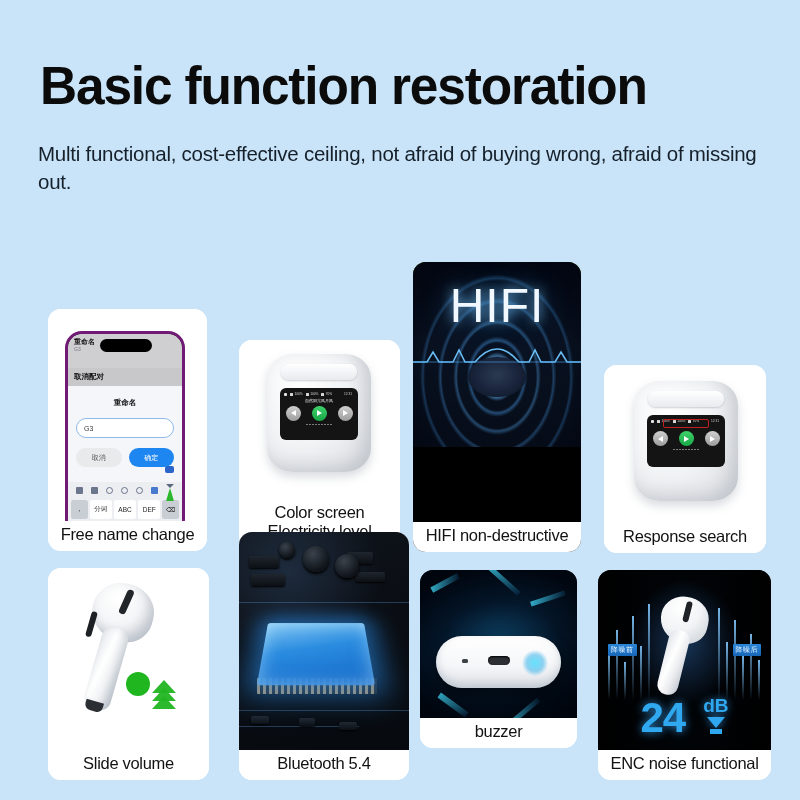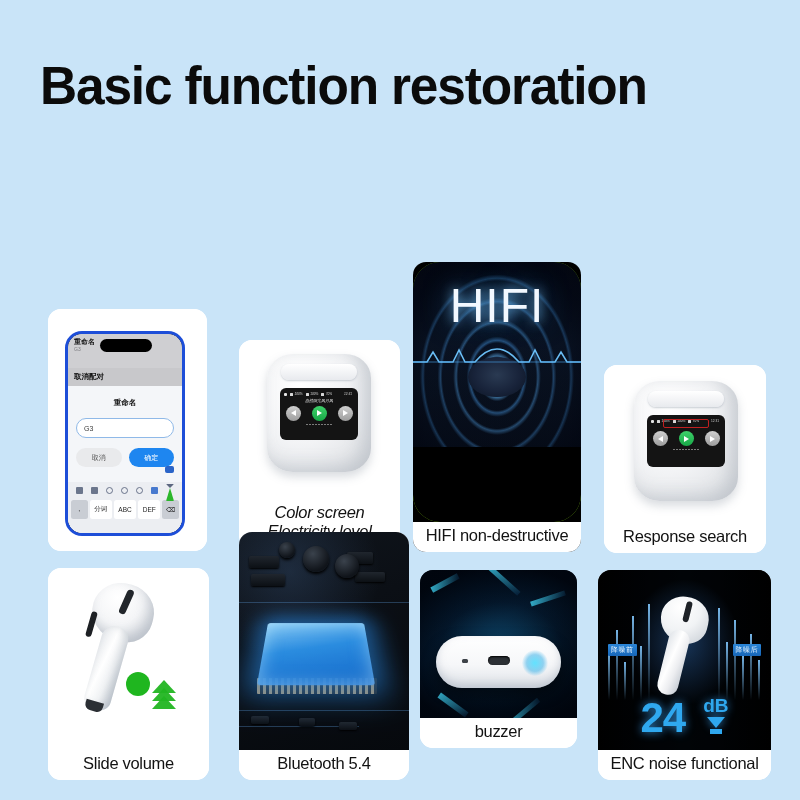--- a/index.html
+++ b/index.html
@@ -66,21 +66,21 @@
   .card.dark { background: #000; }
   .card.dark .caption { background:#fff; }
 
   
   .c1 { left: 48px; top: 309px; width: 159px; height: 242px; }
   .phone-wrap { position:absolute; inset:0; background:#fff; }
   .phone {
     position: absolute; left: 17px; top: 22px;
     width: 120px; height: 205px;
     background: #111; border-radius: 17px;
-    border: 3px solid #1d4ed8;
+    border: 3px solid #701a75;
     overflow: hidden;
   }
   .ph-screen { position:absolute; inset:0; background:#d6d6d8; border-radius:14px; overflow:hidden; }
   .ph-statusbar { position:absolute; top:0; left:0; right:0; height:34px; background:#cfcfd2; }
   .ph-notch { position:absolute; left:32px; top:5px; width:52px; height:13px; background:#000; border-radius:8px; }
   .ph-title-sm { position:absolute; left:6px; top:3px; font-size:7px; color:#1b1b1b; font-weight:700; }
   .ph-sub-sm  { position:absolute; left:6px; top:12px; font-size:5px; color:#7a7a7e; }
   .ph-bar2 { position:absolute; top:34px; left:0; right:0; height:18px; background:#c8c8cb; }
   .ph-bar2 span { position:absolute; left:6px; top:4px; font-size:7.5px; font-weight:700; color:#111; }
   .ph-dialog { position:absolute; top:52px; left:0; right:0; bottom:0; background:#f4f6f9; }
@@ -99,21 +99,21 @@
   .kb-ic { width:7px; height:7px; background:#55607a; border-radius:1px; opacity:.85; }
   .kb-ic.round { border-radius:50%; background:none; border:1.2px solid #55607a; }
   .kb-ic.blue { background:#2a64c8; }
   .kb-ic.chev { width:0;height:0;border-left:4px solid transparent;border-right:4px solid transparent;border-top:4px solid #55607a;background:none; }
   .kb-grid { display:grid; grid-template-columns: 0.75fr 1fr 1fr 1fr 0.75fr; gap:2px; padding:2px 3px; }
   .kb-key { background:#fff; border-radius:2.5px; height:19px; display:flex; align-items:center; justify-content:center; font-size:6.5px; color:#1b1b1b; }
   .kb-key.grey { background:#c9cdd4; }
   .ph-badge { position:absolute; right:8px; top:80px; width:9px; height:7px; background:#2a64c8; border-radius:2px; }
 
   
-  .c2 { left: 239px; top: 340px; width: 161px; height: 208px; font-style: italic; }
+  .c2 { left: 239px; top: 340px; width: 161px; height: 208px; }
   .c2 .media { background:#fff; }
   .case-body {
     position:absolute; left:28px; top:14px; width:104px; height:118px;
     background: radial-gradient(ellipse at 32% 26%, #ffffff 0%, #f2f3f5 48%, #d7dade 100%);
     border-radius: 26px/24px;
     box-shadow: inset -8px -6px 16px rgba(150,158,168,.35), 0 5px 10px rgba(120,130,145,.28);
   }
   .case-lid {
     position:absolute; left:14px; top:10px; width:76px; height:16px;
     border-radius: 10px;
@@ -135,21 +135,21 @@
   .ctl { width:15px; height:15px; border-radius:50%; background:linear-gradient(180deg,#cfcfcf,#9d9d9d); display:flex; align-items:center; justify-content:center; }
   .ctl.play { background:linear-gradient(180deg,#3fd16a,#17a847); }
   .tri-r { width:0;height:0;border-top:3.5px solid transparent;border-bottom:3.5px solid transparent;border-left:5px solid #fff; }
   .tri-l { width:0;height:0;border-top:3.5px solid transparent;border-bottom:3.5px solid transparent;border-right:5px solid #fff; }
   .scr-dots { display:flex; justify-content:center; gap:1.6px; margin-top:3px; }
   .scr-dots i { width:1.4px; height:1.4px; background:#8a8a8a; border-radius:50%; display:block; }
   .hl-box { position:absolute; left:16px; top:4px; width:46px; height:9px; border:1.3px solid #c02020; border-radius:2px; }
 
   
   .c3 { left: 413px; top: 262px; width: 168px; height: 290px; }
-  .c3 .media { background:#84cc16;border-radius:27px; }
+  .c3 .media { background:#84cc16; }
   .hifi-img {
     position:absolute; left:0; top:0; right:0; height:185px;
     background:
       radial-gradient(ellipse 58% 70% at 50% 62%, rgba(60,140,220,.0) 0%, rgba(60,140,220,.0) 14%, rgba(90,170,235,.55) 16%, rgba(10,20,40,.2) 19%,
         rgba(10,20,40,.2) 26%, rgba(70,150,225,.45) 28%, rgba(10,20,40,.2) 31%,
         rgba(10,20,40,.2) 40%, rgba(80,160,230,.4) 42%, rgba(8,16,34,.25) 45%,
         rgba(8,16,34,.25) 56%, rgba(70,150,225,.35) 58%, rgba(6,14,30,.3) 61%,
         rgba(6,14,30,.3) 74%, rgba(60,140,215,.3) 76%, rgba(4,10,24,.4) 79%, rgba(2,6,18,.6) 100%),
       linear-gradient(180deg,#04070f 0%, #0a1322 45%, #050a14 100%);
     overflow:hidden;
@@ -266,20 +266,21 @@
   .db-unit .u { font-size:19px; font-weight:700; color:#2fa8ef; text-shadow:0 0 8px rgba(60,170,255,.8); line-height:1; }
   .db-arrow { width:0;height:0;border-left:9px solid transparent;border-right:9px solid transparent;border-top:11px solid #2fa8ef; margin-top:2px; filter: drop-shadow(0 0 5px rgba(60,170,255,.8)); }
   .db-arrow-stem { width:12px; height:5px; background:#2fa8ef; margin-top:1px; }
 </style>
 </head>
 <body>
 
 <div class="page">
 
   <div class="headline">Basic function restoration</div>
+  <div class="subhead">Multi functional, cost-effective ceiling, not afraid of buying wrong, afraid of missing out.</div>
 
   <div class="card c1">
     <div class="media">
       <div class="phone-wrap">
         <div class="phone">
           <div class="ph-screen">
             <div class="ph-statusbar">
               <div class="ph-notch"></div>
               <div class="ph-title-sm">重命名</div>
               <div class="ph-sub-sm">G3</div>
@@ -314,20 +315,21 @@
                   <div class="kb-key">DEF</div>
                   <div class="kb-key grey">⌫</div>
 
                 </div>
               </div>
             </div>
           </div>
         </div>
       </div>
     </div>
+    <div class="caption">Free name change</div>
   </div>
 
   <div class="card c2">
     <div class="media">
       <div class="case-body">
         <div class="case-lid"></div>
         <div class="case-screen">
           <div class="scr-top">
             <span class="scr-dot"></span>
             <span class="batt">

